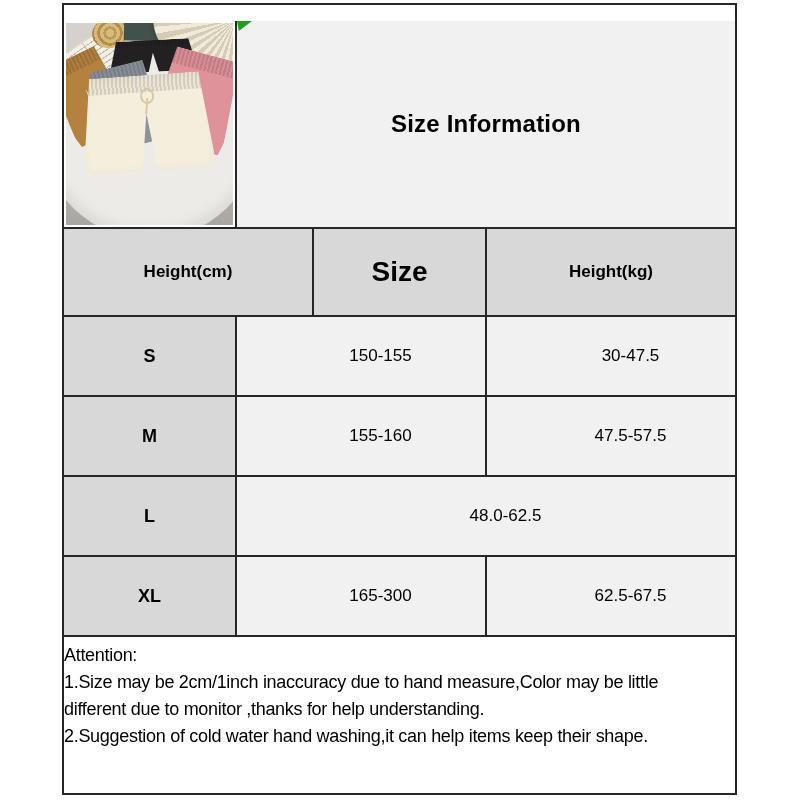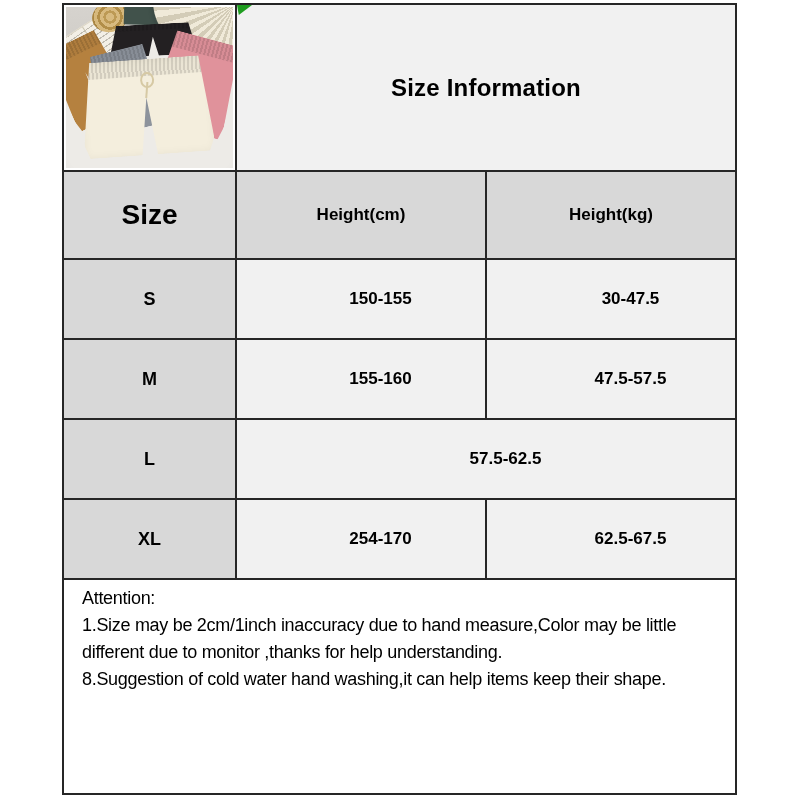--- a/index.html
+++ b/index.html
@@ -5,21 +5,21 @@
   html,body{margin:0;padding:0;}
   body{
     width:800px;height:800px;background:#ffffff;position:relative;overflow:hidden;
     font-family:"Liberation Sans", sans-serif;color:#000;
   }
   .sheet{
     position:absolute;left:62px;top:3px;width:675px;height:792px;
     border:2px solid #262626;box-sizing:border-box;background:#fff;
   }
   
-  .top-row{display:flex;height:167px;box-sizing:border-box;}
+  .top-row{display:flex;height:208px;box-sizing:border-box;margin-top:16px;}
   .photo-panel{
     width:173px;box-sizing:border-box;border-right:2px solid #262626;border-bottom:2px solid #262626;
     background:#fff;padding:2px;
   }
   .scene{
     position:relative;width:100%;height:100%;overflow:hidden;
     background:linear-gradient(to bottom,#d6d3ce 0%,#c9c6c1 55%,#a9a6a1 100%);
   }
   .table-surface{
     position:absolute;left:-22px;top:16px;width:212px;height:200px;border-radius:50%;
@@ -85,24 +85,24 @@
   .t-cell:last-child{border-right:none;}
   .col-size{width:173px;}
   .col-height{width:250px;}
   .col-weight{flex:1;}
   .header-row{height:88px;}
   .header-row .t-cell{background:#d8d8d8;font-weight:bold;}
   .header-row .col-size{font-size:28px;}
   .header-row .col-height,.header-row .col-weight{font-size:17px;}
   .data-row{height:80px;}
   .data-row .col-size{background:#d8d8d8;font-weight:bold;font-size:18px;}
-  .data-row .col-height,.data-row .col-weight{background:#f1f1f1;font-weight:bold;font-size:17px;padding-left:39px;}
+  .data-row .col-height,.data-row .col-weight{background:#f1f1f1;font-weight:normal;font-size:17px;padding-left:39px;}
   
   .attention{
-    box-sizing:border-box;height:133px;background:#ffffff;padding:5px 18px;
+    box-sizing:border-box;height:133px;background:#ffffff;padding:5px 0;
   }
   .attention .line{
     font-size:18px;line-height:27px;white-space:nowrap;font-weight:normal;letter-spacing:-0.3px;
   }
 </style>
 </head>
 <body>
 
 <div class="sheet">
 
@@ -139,45 +139,45 @@
         </div>
       </div>
     </div>
     <div class="title-panel">
       <div class="corner-accent" style="background-color: rgb(31, 157, 32);"></div>
       <div class="sheet-title">Size Information</div>
     </div>
   </div>
 
   <div class="t-row header-row">
+    <div class="t-cell col-height">Height(cm)</div>
     <div class="t-cell col-size">Size</div>
-    <div class="t-cell col-height">Height(cm)</div>
     <div class="t-cell col-weight">Height(kg)</div>
   </div>
 
   <div class="t-row data-row">
     <div class="t-cell col-size">S</div>
     <div class="t-cell col-height">150-155</div>
     <div class="t-cell col-weight">30-47.5</div>
   </div>
   <div class="t-row data-row">
     <div class="t-cell col-size">M</div>
     <div class="t-cell col-height">155-160</div>
     <div class="t-cell col-weight">47.5-57.5</div>
   </div>
   <div class="t-row data-row">
     <div class="t-cell col-size">L</div>
-    <div class="t-cell col-weight">57.5-62.5</div>
+    <div class="t-cell col-weight">48.0-62.5</div>
   </div>
   <div class="t-row data-row">
     <div class="t-cell col-size">XL</div>
-    <div class="t-cell col-height">254-170</div>
+    <div class="t-cell col-height">165-300</div>
     <div class="t-cell col-weight">62.5-67.5</div>
   </div>
 
   <div class="attention">
     <div class="line">Attention:</div>
     <div class="line">1.Size may be 2cm/1inch inaccuracy due to hand measure,Color may be little</div>
     <div class="line">different due to monitor ,thanks for help understanding.</div>
-    <div class="line">8.Suggestion of cold water hand washing,it can help items keep their shape.</div>
+    <div class="line">2.Suggestion of cold water hand washing,it can help items keep their shape.</div>
   </div>
 
 </div>
 
 </body></html>

